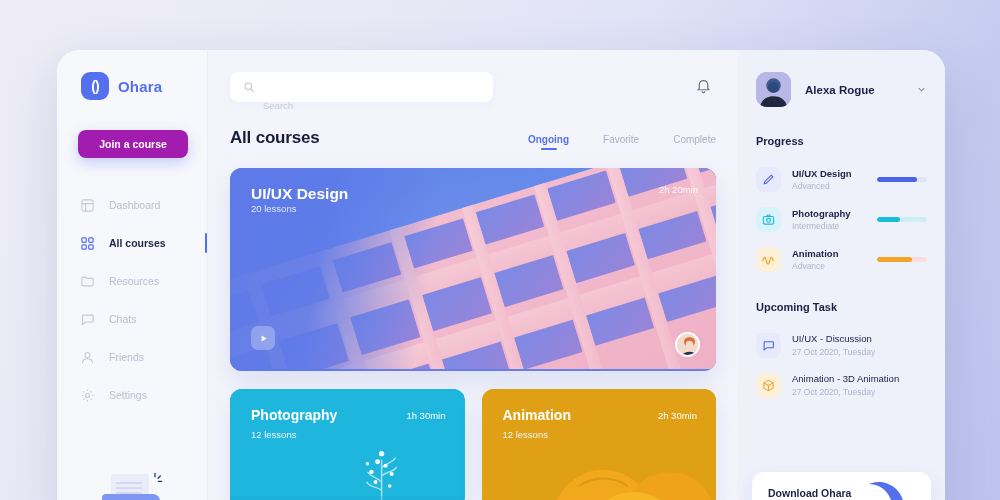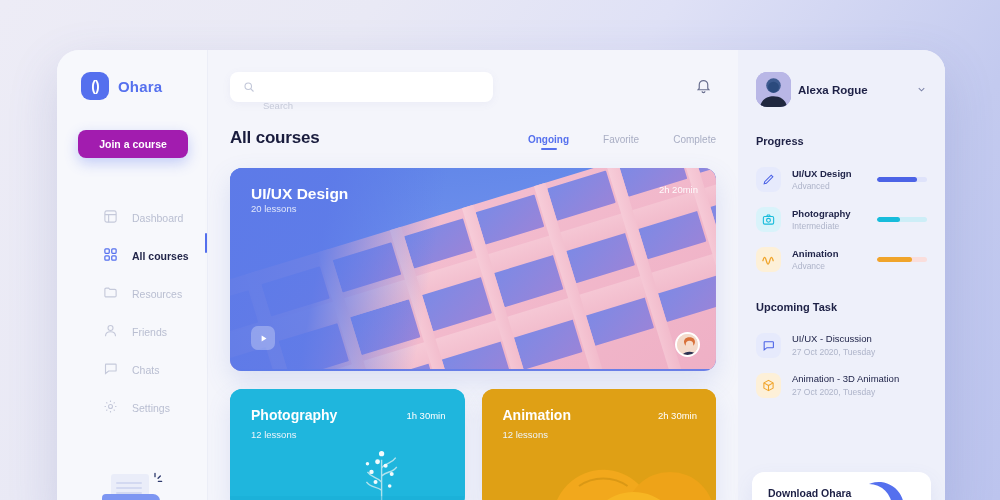--- a/index.html
+++ b/index.html
@@ -44,22 +44,22 @@
     border-radius: 8px;
     background: #a21caf;
     color: #fff; font-size: 10.5px; font-weight: bold;
     text-align: center; border: none; width: 110px;
     box-shadow: 0 5px 14px rgba(85,112,238,.32);
     cursor: pointer;
   }
 
   .nav { margin-top: 28px; }
   .nav-item {
-    display: flex; align-items: flex-end; gap: 14px;
-    height: 38px; padding-left: 46px;
+    display: flex; align-items: center; gap: 14px;
+    height: 38px; padding-left: 23px;
     position: relative; cursor: pointer;
   }
   .nav-label { font-size: 10.5px; color: #b9bed1; }
   .nav-item.active .nav-label { color: #23264a; font-weight: bold; }
   .nav-item .ico { width: 15px; height: 15px; display: block; color: #c5c9da; }
   .nav-item.active .ico { color: #5570ee; }
   .nav-item.active::after {
     content: ""; position: absolute; right: 0; top: 9px;
     width: 2.5px; height: 20px; border-radius: 2px; background: #5570ee;
   }
@@ -144,21 +144,21 @@
   .cc-sub { position: absolute; left: 21px; top: 40px; color: #eef5fb; font-size: 9.5px; }
   .cc-dur { position: absolute; right: 19px; top: 21px; color: #fff; font-size: 9.5px; }
 
   
   .rightbar {
     width: 207px; flex: 0 0 207px;
     background: #eef0fa;
     padding: 22px 18px 0 18px;
     position: relative;
   }
-  .profile { display: flex; align-items: center; gap: 7px; }
+  .profile { display: flex; align-items: center; gap: 14px; }
   .avatar {
     width: 35px; height: 35px; border-radius: 11px; overflow: hidden;
     background: linear-gradient(160deg,#b9b6e8,#8f8fd6); flex: 0 0 auto;
   }
   .profile-name { font-size: 11.5px; font-weight: bold; color: #1d2045; }
   .chev { margin-left: auto; color: #7c84a8; }
 
   .panel-title { font-size: 11px; font-weight: bold; color: #1d2045; margin-top: 28px; }
 
   .prog-list { margin-top: 12px; }
@@ -233,33 +233,33 @@
         <span class="ico">
           <svg width="15" height="15" viewBox="0 0 24 24" fill="none" stroke="currentColor" stroke-width="1.8">
             <path d="M3 7a2 2 0 0 1 2-2h4l2 2h8a2 2 0 0 1 2 2v8a2 2 0 0 1-2 2H5a2 2 0 0 1-2-2z"></path>
           </svg>
         </span>
         <span class="nav-label">Resources</span>
       </div>
       <div class="nav-item">
         <span class="ico">
           <svg width="15" height="15" viewBox="0 0 24 24" fill="none" stroke="currentColor" stroke-width="1.8">
-            <circle cx="12" cy="8" r="4"></circle>
-              <path d="M4 21c0-4.4 3.6-7 8-7s8 2.6 8 7"></path>
+            <path d="M4 5h16a1 1 0 0 1 1 1v9a1 1 0 0 1-1 1H9l-5 4V6a1 1 0 0 1 1-1z"></path>
           </svg>
         </span>
-        <span class="nav-label">Friends</span>
+        <span class="nav-label">Chats</span>
       </div>
       <div class="nav-item">
         <span class="ico">
           <svg width="15" height="15" viewBox="0 0 24 24" fill="none" stroke="currentColor" stroke-width="1.8">
-            <path d="M4 5h16a1 1 0 0 1 1 1v9a1 1 0 0 1-1 1H9l-5 4V6a1 1 0 0 1 1-1z"></path>
+            <circle cx="12" cy="8" r="4"></circle>
+              <path d="M4 21c0-4.4 3.6-7 8-7s8 2.6 8 7"></path>
           </svg>
         </span>
-        <span class="nav-label">Chats</span>
+        <span class="nav-label">Friends</span>
       </div>
       <div class="nav-item">
         <span class="ico">
           <svg width="15" height="15" viewBox="0 0 24 24" fill="none" stroke="currentColor" stroke-width="1.8">
             <circle cx="12" cy="12" r="3.2"></circle>
             <path d="M12 2.5v2.2M12 19.3v2.2M21.5 12h-2.2M4.7 12H2.5M18.7 5.3l-1.6 1.6M6.9 17.1l-1.6 1.6M18.7 18.7l-1.6-1.6M6.9 6.9 5.3 5.3"></path>
           </svg>
         </span>
         <span class="nav-label">Settings</span>
       </div>

